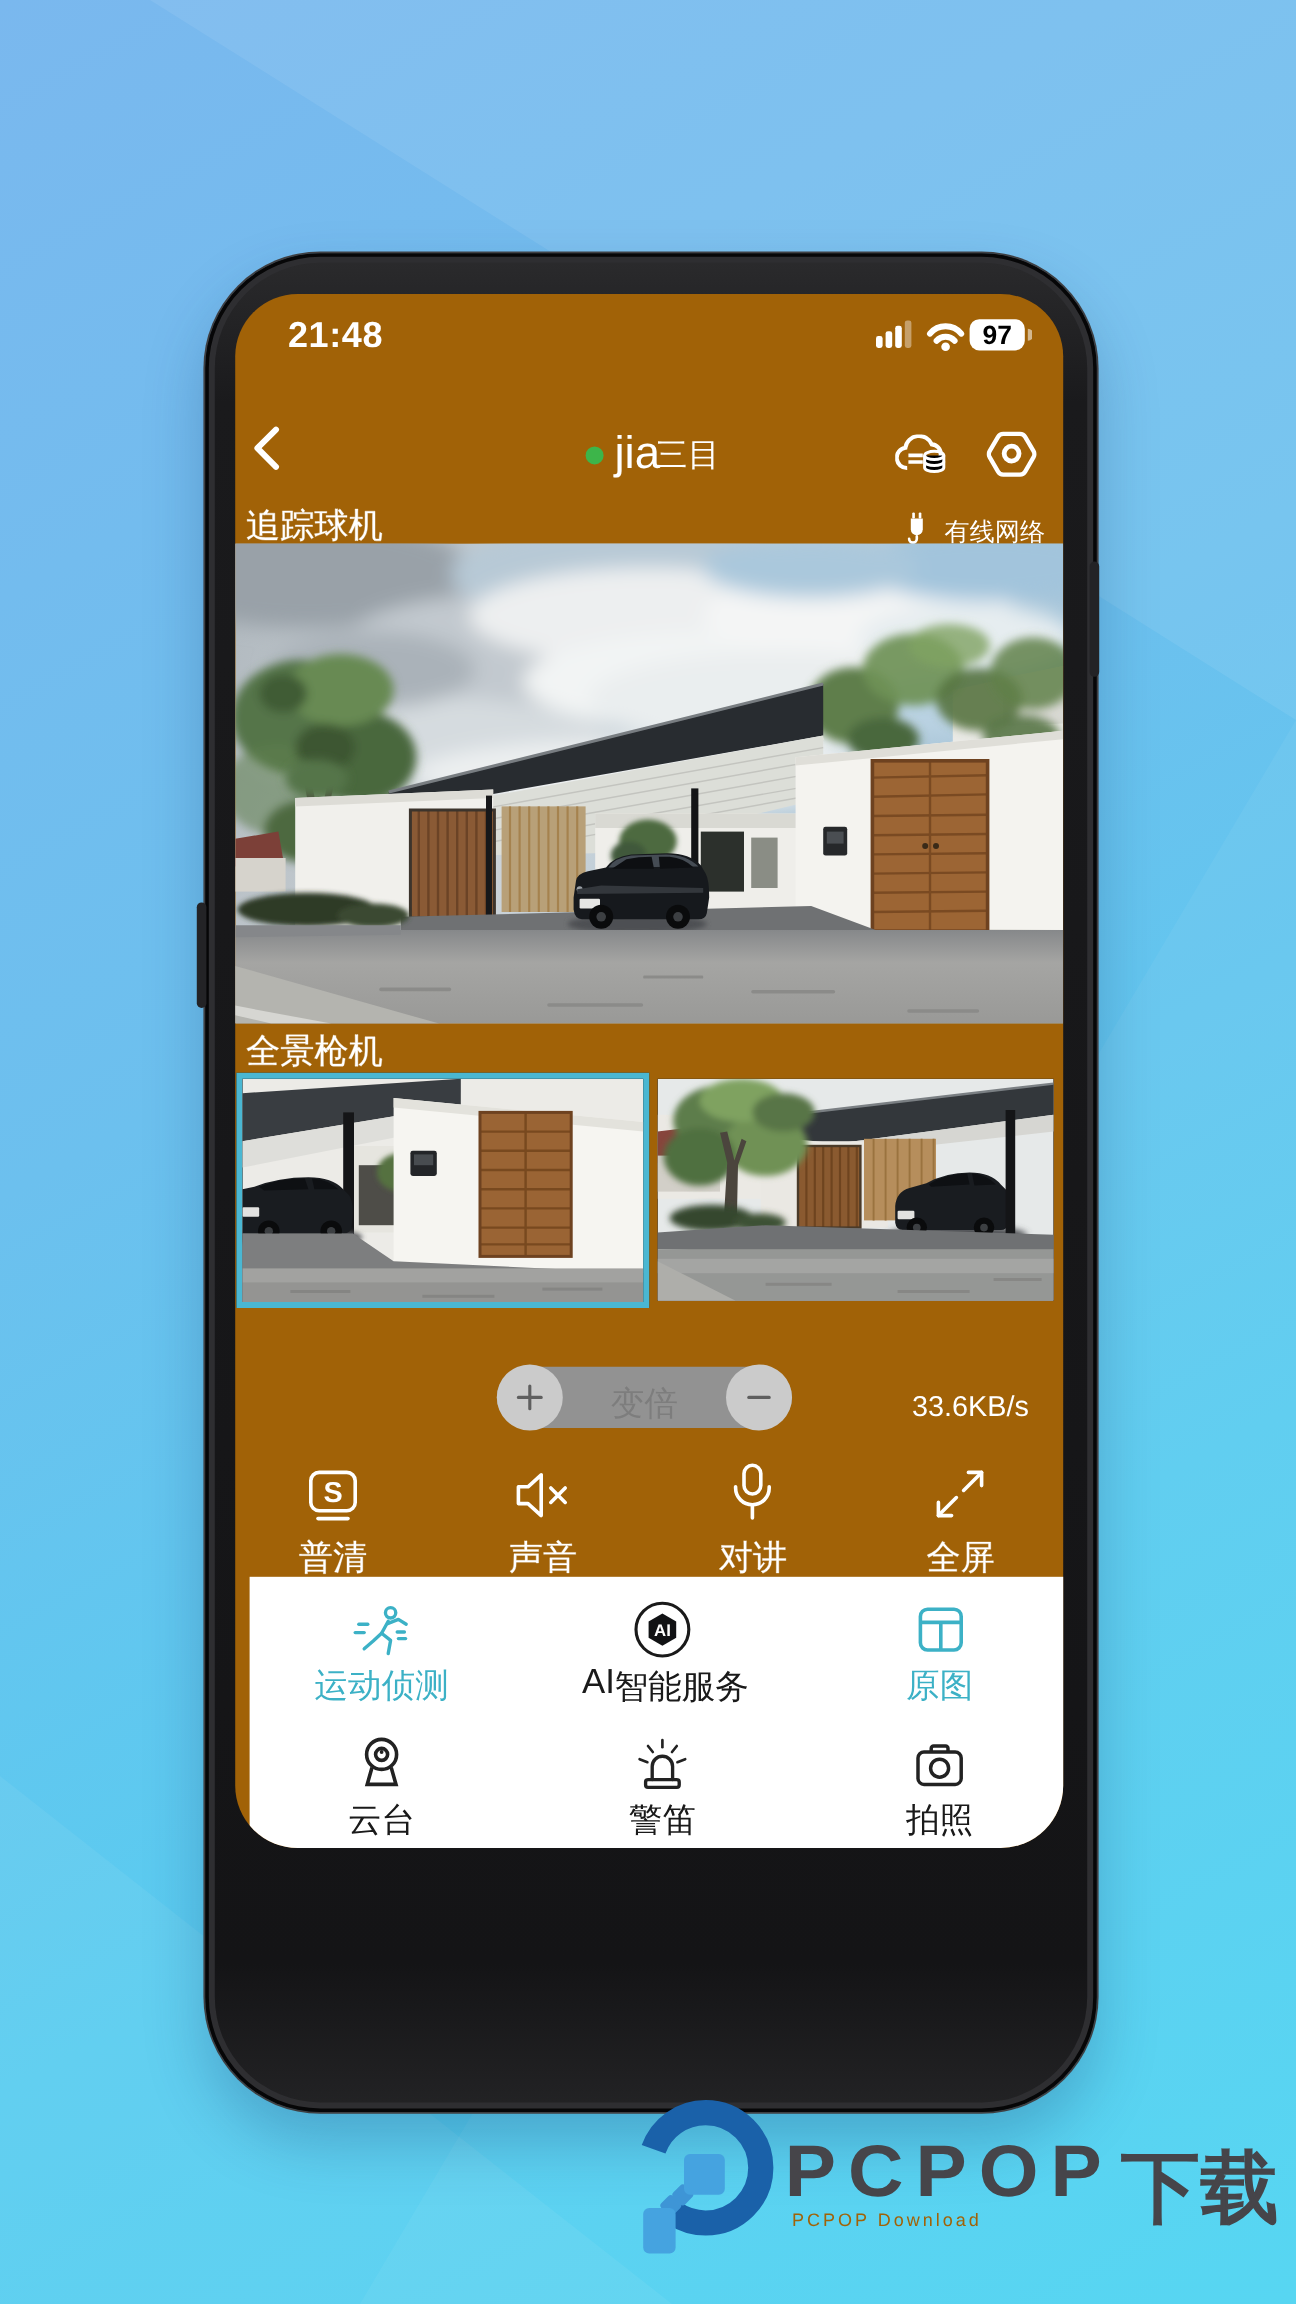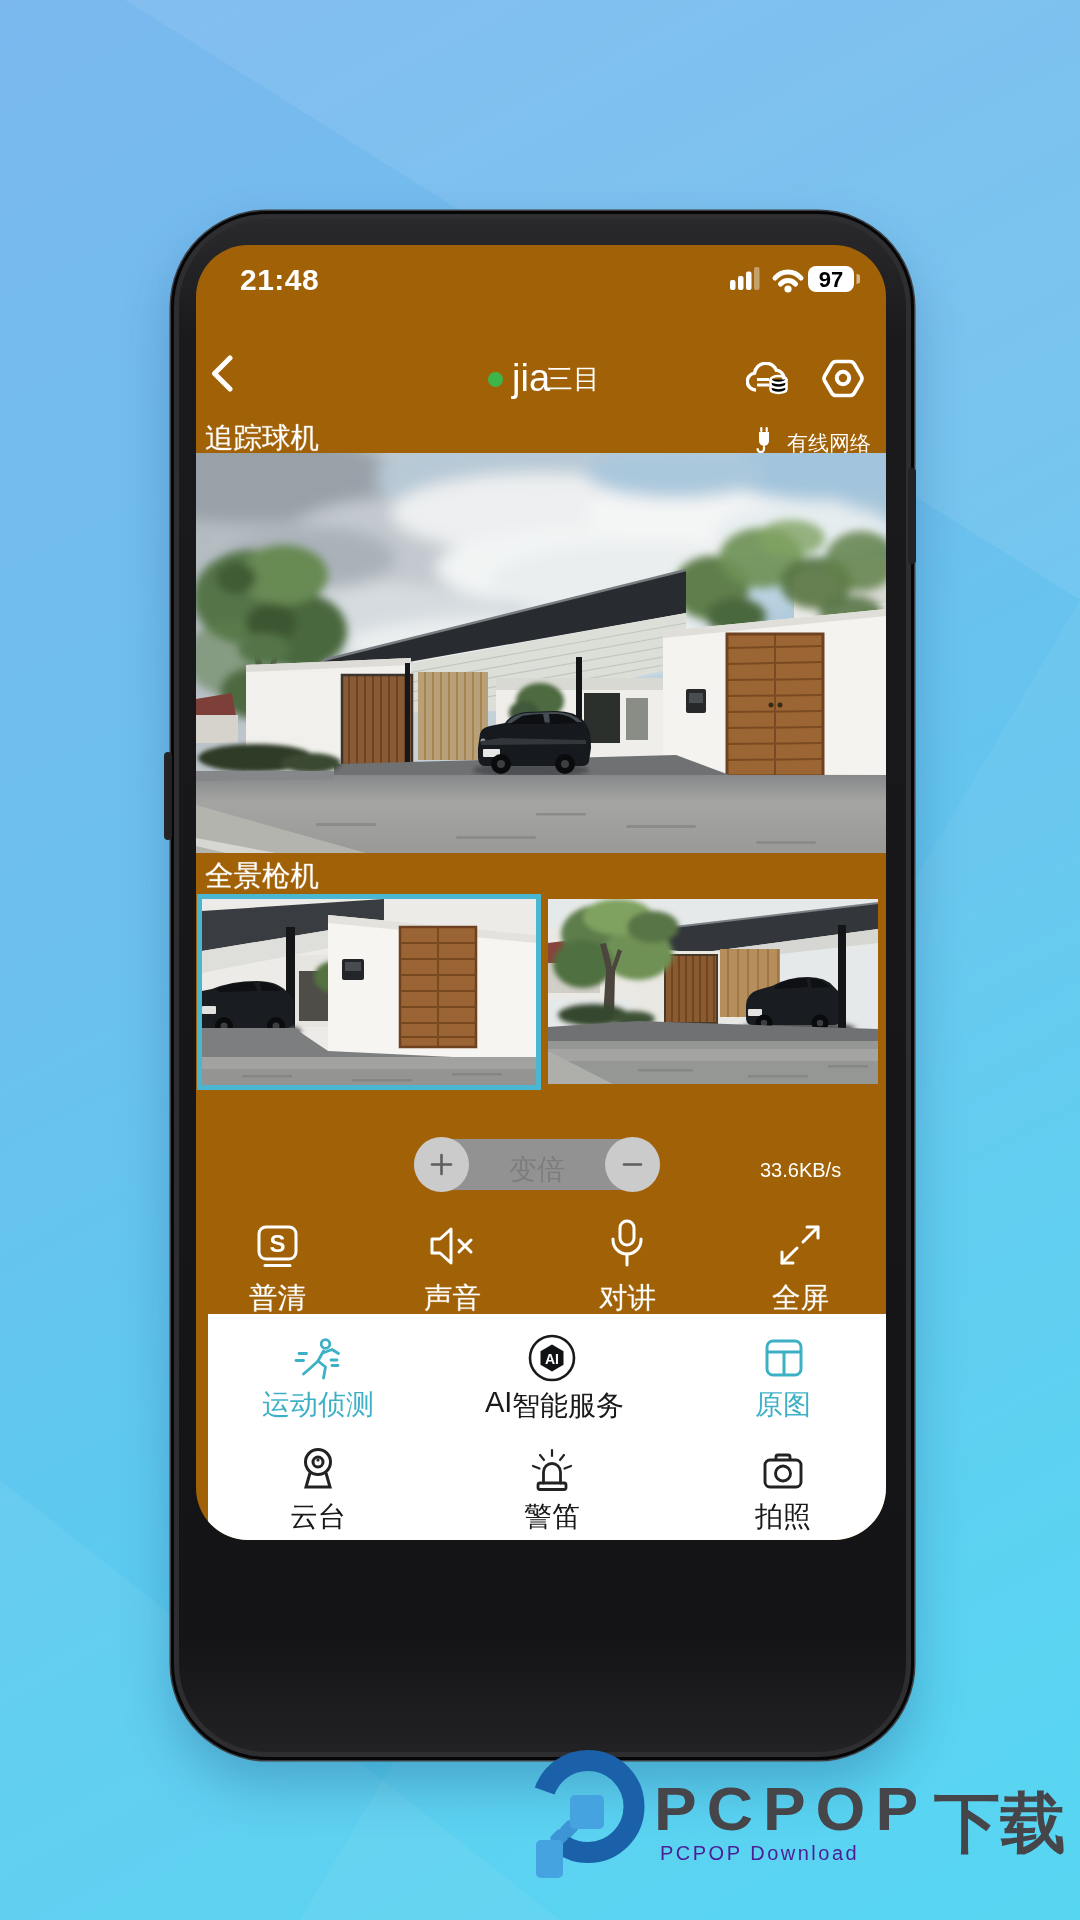--- a/index.html
+++ b/index.html
@@ -445,21 +445,21 @@
 <div class="ab" style="left:409px;top:892px;width:55px;height:55px;border-radius:50%;background:#cbcbcb"></div>
 <svg class="ab" style="left:425px;top:908px" width="23" height="23" viewBox="0 0 23 23">
       <line x1="3" y1="11.5" x2="20" y2="11.5" stroke="#5f5f5f" stroke-width="2.6" stroke-linecap="round"></line>
     </svg>
 
 <svg style="position:absolute;top:907px;left:313px;width:56px;height:28px;overflow:visible;" viewBox="0 0 2048 1024" fill="#7d7d7d">
       <use href="#c53d8" x="0"></use>
       <use href="#c500d" x="1024"></use>
     </svg>
 
-<span class="ab" style="left:564px;top:914px;font-size:20px;color:#fff">33.6KB/s</span>
+<span class="ab" style="left:564px;top:914px;font-size:24px;color:#fff">33.6KB/s</span>
 
 <svg class="ab" style="left:58px;top:978px" width="46" height="50" viewBox="0 0 46 50">
 <rect x="5" y="4" width="37" height="32" rx="7" fill="none" stroke="#fff" stroke-width="3"></rect>
 <text x="23.5" y="28.5" font-size="24" font-weight="bold" fill="#fff" text-anchor="middle" font-family="Liberation Sans">S</text>
 <line x1="11" y1="42.5" x2="36" y2="42.5" stroke="#fff" stroke-width="3" stroke-linecap="round"></line>
 </svg>
 <svg style="position:absolute;top:1035px;left:53px;width:57.0px;height:28.5px;overflow:visible;" viewBox="0 0 2048 1024" fill="#fff" stroke="#fff" stroke-width="10">
       <use href="#c666e" x="0"></use>
       <use href="#c6e05" x="1024"></use>
     </svg>
@@ -648,21 +648,21 @@
 <rect x="28" y="83" width="14" height="14" rx="3" fill="#3e95d6" transform="rotate(45 35 90)"></rect>
 <rect x="12" y="92" width="27" height="38" rx="5" fill="#45a3e0"></rect>
 
 <rect x="46" y="47" width="34" height="34" rx="5" fill="#45a3e0"></rect>
 </svg>
     <span style="position:absolute;left:642px;top:1774px;font-size:64px;font-weight:bold;color:#46454a;letter-spacing:10px;transform:scaleY(0.95);transform-origin:top left">PCPOP</span>
     <svg style="position:absolute;top:1782px;left:922px;width:132px;height:66px;overflow:visible;" viewBox="0 0 2048 1024" fill="#46454a" stroke="#46454a" stroke-width="30">
       <use href="#c4e0b" x="0"></use>
       <use href="#c8f7d" x="1024"></use>
     </svg>
-    <span style="position:absolute;left:648px;top:1842px;font-size:20px;color:#4c1d95;letter-spacing:2.5px">PCPOP Download</span>
+    <span style="position:absolute;left:648px;top:1842px;font-size:15px;color:#a16207;letter-spacing:2.5px">PCPOP Download</span>
   </div>
 <svg width="0" height="0" style="position:absolute">
     <defs>
       <path id="c4e09" d="M962 963Q959 999 962 1036Q895 1032 828 1032H167Q100 1032 33 1036Q36 999 33 963Q100 966 167 966H828Q895 966 962 963ZM807 574Q803 611 807 647Q740 644 673 644H305Q238 644 171 647Q175 611 171 574Q238 578 305 578H673Q740 578 807 574ZM919 220Q915 257 919 293Q851 290 784 290H223Q156 290 88 293Q92 257 88 220Q156 224 223 224H784Q851 224 919 220Z"></path>
       <path id="c76ee" d="M224 1110Q184 1106 145 1110Q148 1037 148 963V215H816V1108H743V1006H221Q222 1058 224 1110ZM743 461V273H221L220 461ZM743 705V519H220V705ZM743 949V762H220V949Z"></path>
       <path id="c8ffd" d="M586 1078Q353 1080 233 957L68 1070Q52 1035 29 1005L201 916V513H137Q85 513 34 515Q36 487 34 459Q85 462 137 462H271V917Q349 969 416 988Q469 1001 586 1002L963 1004Q926 1031 929 1077ZM253 326 194 375 78 233 137 185ZM863 274V514H481V624H876V930H806V869H482Q483 908 485 946Q447 942 409 946Q412 876 412 806L411 274Q465 274 518 274Q547 253 568 226Q588 199 609 159Q642 179 678 191Q659 235 623 274ZM806 818V675H481V818ZM481 463H794V325H564L549 335Q547 330 544 325Q515 325 481 325Z"></path>
       <path id="c8e2a" d="M995 1005 935 1043Q894 978 850 915L759 792L816 748L908 874Q953 939 995 1005ZM539 756Q571 772 606 780Q557 930 412 1051Q395 1021 363 1007Q428 957 466 898Q505 840 539 756ZM659 1000V674H538Q494 674 451 676Q454 653 451 630Q494 632 538 632H883Q926 632 969 630Q966 653 969 676Q926 674 883 674H724V1019Q720 1075 678 1094Q644 1112 600 1113Q608 1067 582 1028Q621 1042 654 1033Q659 1028 659 1000ZM875 439Q873 462 875 486Q832 484 789 484H586Q543 484 500 486Q502 462 500 439Q543 441 586 441H789Q832 441 875 439ZM481 439H416V251L680 252L618 174L673 130L737 209L683 252H972V439H907V294H481ZM47 1102Q44 1055 23 1024Q51 1021 78 1017V758Q78 692 75 625Q109 629 142 625Q139 692 139 758V1006Q166 1000 200 991V501H67Q78 354 67 207H374Q362 353 372 501H261V686Q349 686 387 684Q384 708 387 732Q365 731 261 730V973Q314 957 381 935L382 974Q227 1029 163 1054Q99 1080 47 1102ZM128 251V457H312V251Z"></path>
       <path id="c7403" d="M882 297 823 342 707 192 766 146ZM693 992Q693 1057 664 1082Q625 1114 547 1115Q557 1066 525 1027Q545 1032 568 1036Q609 1037 616 1028Q625 1014 625 948V395H447Q398 395 350 398Q353 371 350 345Q398 348 447 348H625V282Q625 213 621 145Q659 149 696 145Q693 214 693 282V348H881Q929 348 977 345Q975 371 977 398Q929 395 881 395H703Q715 508 746 600Q808 542 866 462Q894 487 927 505Q866 588 771 667Q811 758 866 820Q921 882 991 933Q952 943 928 976Q853 920 792 830Q731 740 693 629ZM316 882Q391 844 452 800Q513 755 607 677L625 715Q506 817 449 871L371 947Q352 906 316 882ZM504 663Q461 568 392 490L447 440Q525 527 572 633ZM1 894Q83 885 160 866V571L21 573Q24 548 21 522L160 524V270H101Q54 270 6 273Q9 247 6 222Q54 224 101 224H277Q324 224 372 222Q369 247 372 273Q324 270 277 270H228V524L352 522Q349 548 352 573L228 571V847Q291 829 372 802L375 844Q215 898 148 924Q82 950 29 973Q25 926 1 894Z"></path>
       <path id="c673a" d="M950 1104H825Q754 1101 730 1047Q719 1023 718 984Q716 944 716 630Q716 317 718 273H565L566 641Q567 946 370 1098Q345 1060 300 1052Q495 935 494 641L493 215H790V982Q790 1047 826 1047L901 1046Q913 1046 916 1037Q919 1013 918 985L936 842Q958 875 997 876L974 1073Q973 1090 964 1100Q959 1104 950 1104ZM79 877Q50 859 4 859Q73 737 136 574L190 437L43 439Q46 415 43 391L198 393V283Q198 217 194 150Q237 154 280 150Q276 217 276 283V393L417 391Q414 415 417 439L276 437V544L312 524L410 651L338 690L276 609V964Q276 1030 280 1097Q237 1093 194 1097Q198 1030 198 964V639Q173 696 134 772Z"></path>
       <path id="c6709" d="M739 979V853H363L365 959Q366 1032 371 1106Q331 1102 291 1107Q294 1033 292 960L287 605Q191 722 73 802Q53 761 13 740Q183 629 285 490V466H301Q342 406 363 350H172Q114 350 56 353Q59 321 56 290Q114 293 172 293H385Q414 215 427 164Q468 180 512 187Q494 240 472 293H865Q923 293 982 290Q978 321 982 353Q923 350 865 350H447Q418 411 384 466H812V1006Q812 1051 782 1079Q741 1117 630 1116Q641 1066 607 1028Q638 1032 680 1032Q721 1033 730 1026Q739 1018 739 979ZM739 636V524H358L360 636ZM739 796V693H361L362 796Z"></path>

